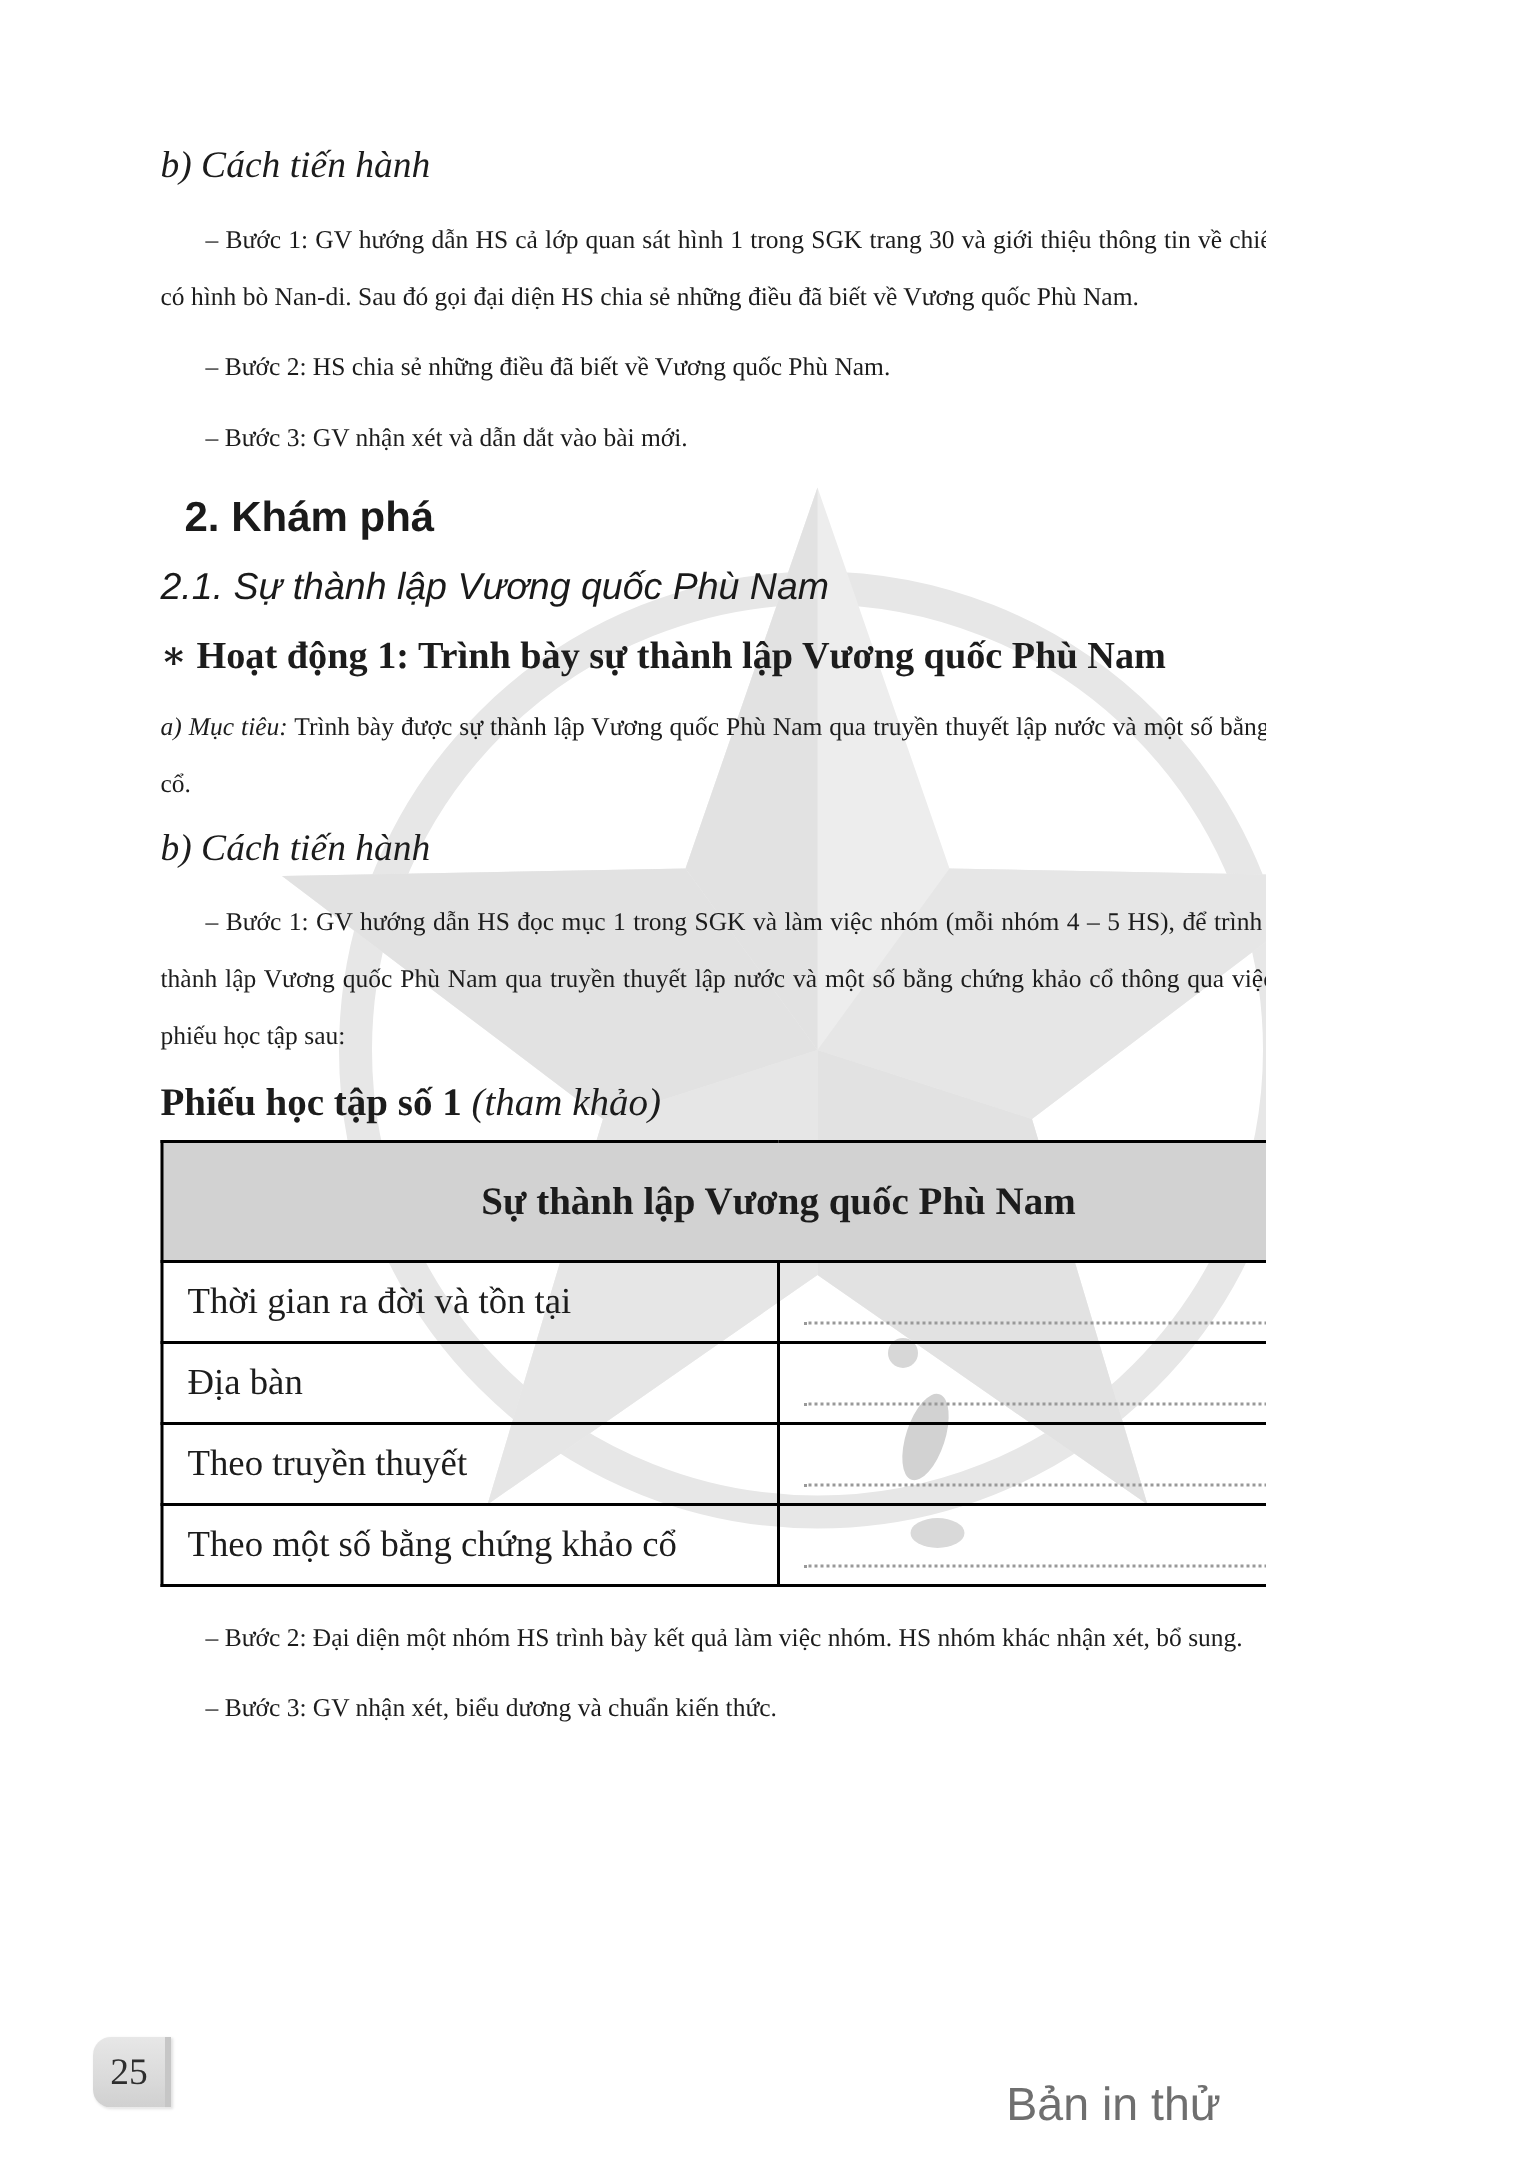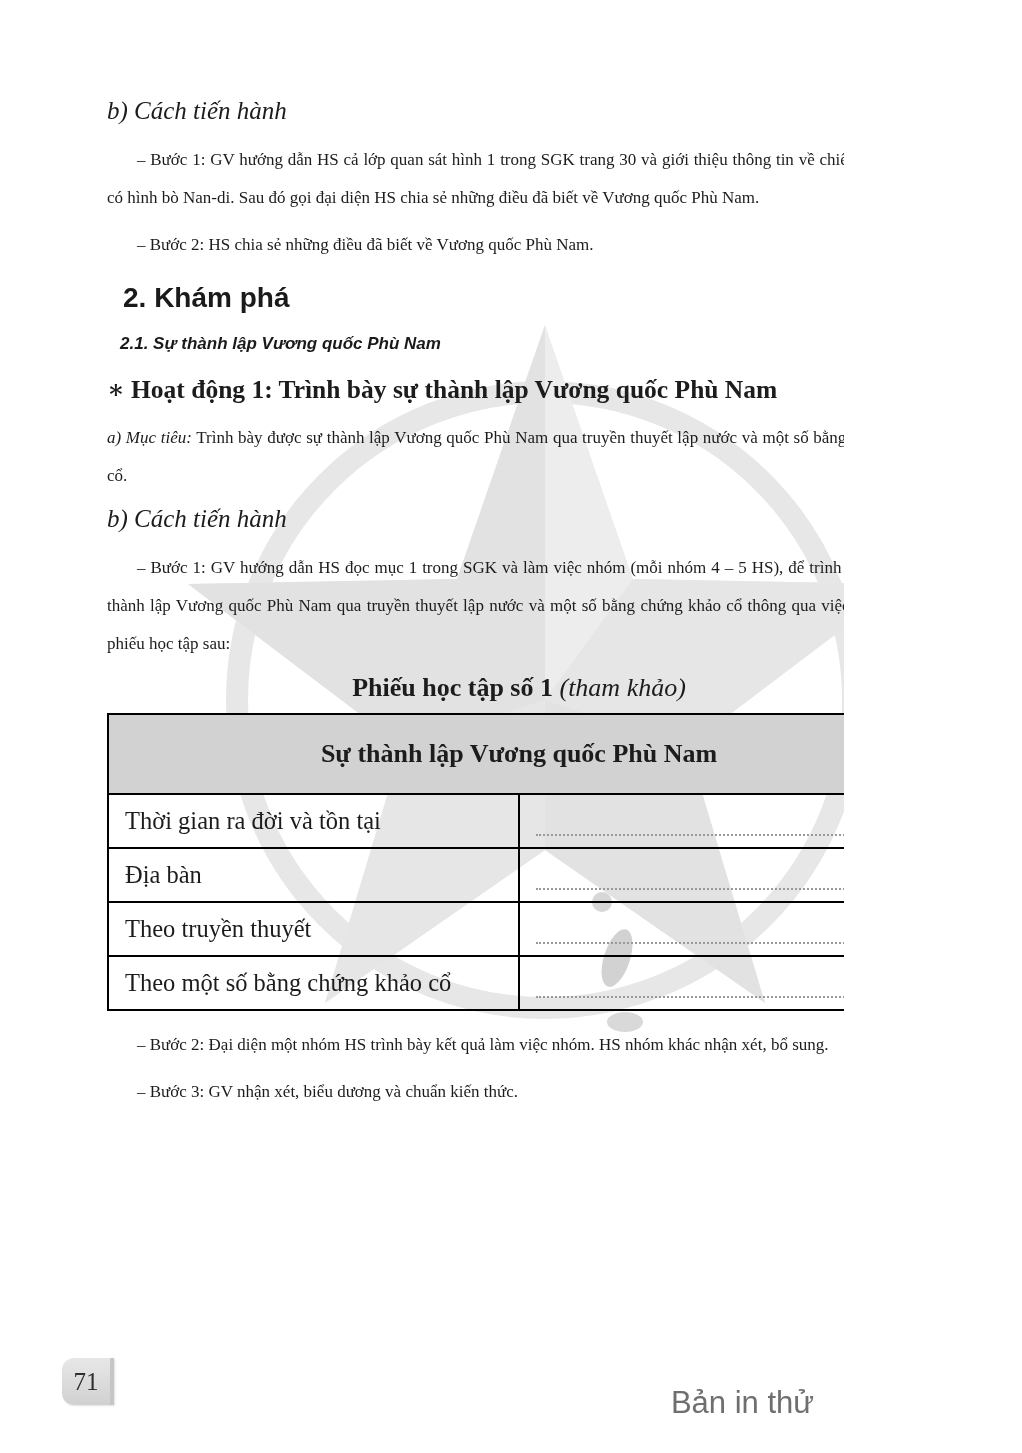--- a/index.html
+++ b/index.html
@@ -28,29 +28,29 @@
     font-size:17px;line-height:38px;text-align:justify;margin:0 0 9px 0;
   }
   .indent{text-indent:30px;}
   .h-explore{
     font-family:"Liberation Sans","DejaVu Sans",sans-serif;
     font-weight:bold;font-size:28px;line-height:34px;
     margin:17px 0 13px 16px;color:#1a1a1a;
   }
   .h-sub{
     font-family:"Liberation Sans","DejaVu Sans",sans-serif;
-    font-weight:bold;font-style:italic;font-size:17px;line-height:32px;
-    margin:0 0 13px 13px;color:#1a1a1a;
+    font-weight:normal;font-style:italic;font-size:25px;line-height:32px;
+    margin:0 0 13px 0;color:#1a1a1a;
   }
   .h-activity{
     font-weight:bold;font-size:25.5px;line-height:34px;margin:0 0 12px 0;
   }
   .obj-label{font-style:italic;}
   .ws-title{
-    text-align:center;font-size:26px;line-height:32px;margin:4px 0 9px 0;
+    font-size:26px;line-height:32px;margin:4px 0 9px 0;
   }
   .ws-title .b{font-weight:bold;}
   .ws-title .i{font-style:italic;}
   
   table.worksheet{
     width:100%;border-collapse:collapse;margin:0 0 15px 0;
     table-layout:fixed;
   }
   table.worksheet th, table.worksheet td{
     border:2px solid #000;
@@ -104,20 +104,21 @@
   </svg>
 
   <div class="content">
 
     <p class="it-head">b) Cách tiến hành</p>
 
     <p class="body-p indent">– Bước 1: GV hướng dẫn HS cả lớp quan sát hình 1 trong SGK trang 30 và giới thiệu thông tin về chiếc nhẫn vàng có hình bò Nan-di. Sau đó gọi đại diện HS chia sẻ những điều đã biết về Vương quốc Phù Nam.</p>
 
     <p class="body-p indent">– Bước 2: HS chia sẻ những điều đã biết về Vương quốc Phù Nam.</p>
 
+    <p class="body-p indent">– Bước 3: GV nhận xét và dẫn dắt vào bài mới.</p>
 
     <p class="h-explore">2. Khám phá</p>
 
     <p class="h-sub">2.1. Sự thành lập Vương quốc Phù Nam</p>
 
     <p class="h-activity">∗ Hoạt động 1: Trình bày sự thành lập Vương quốc Phù Nam</p>
 
     <p class="body-p"><span class="obj-label">a) Mục tiêu:</span><span> Trình bày được sự thành lập Vương quốc Phù Nam qua truyền thuyết lập nước và một số bằng chứng khảo cổ.</span></p>
 
     <p class="it-head">b) Cách tiến hành</p>
@@ -160,18 +161,18 @@
       </tbody>
     </table>
 
     <p class="body-p indent">– Bước 2: Đại diện một nhóm HS trình bày kết quả làm việc nhóm. HS nhóm khác nhận xét, bổ sung.</p>
 
     <p class="body-p indent">– Bước 3: GV nhận xét, biểu dương và chuẩn kiến thức.</p>
 
   </div>
 
   <div class="page-tab">
-    <span>71</span>
+    <span>25</span>
   </div>
 
   <div class="print-label">Bản in thử</div>
 
 </div>
 
 </body></html>

